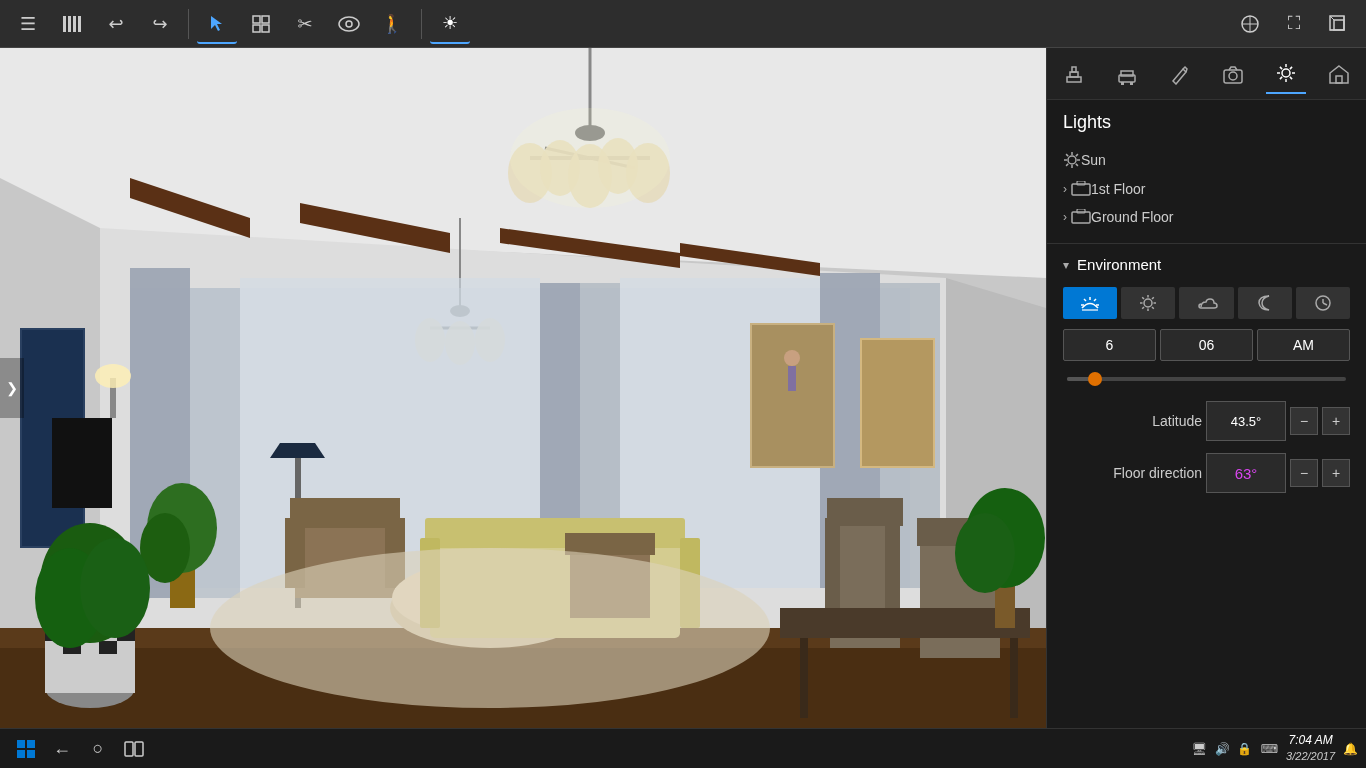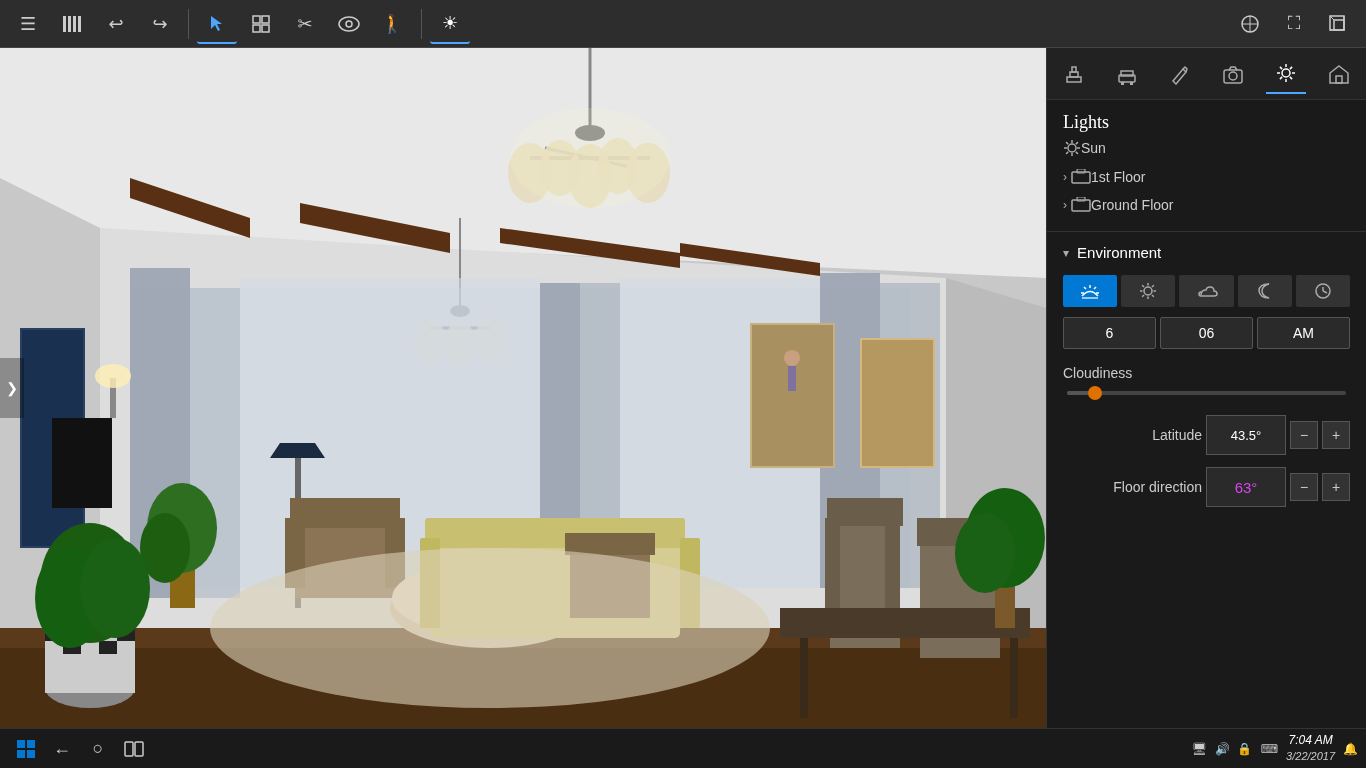--- a/index.html
+++ b/index.html
@@ -85,21 +85,21 @@
 
     
     .lights-section {
       padding: 12px 16px;
       border-bottom: 1px solid #333;
     }
     .lights-title {
       font-size: 18px;
       color: #fff;
       font-weight: 400;
-      font-family: Liberation Serif, serif;
+      margin-bottom: 12px;
     }
     .light-item {
       display: flex;
       align-items: center;
       padding: 6px 0;
       color: #ccc;
       font-size: 14px;
       cursor: pointer;
     }
     .light-item .chevron { color: #aaa; font-size: 12px; margin-right: 4px; }
@@ -603,21 +603,20 @@
           </svg>
         </button>
       </div>
 
       <div class="time-inputs">
         <div class="time-input-box">6</div>
         <div class="time-input-box">06</div>
         <div class="time-input-box">AM</div>
       </div>
 
-      <div class="cloudiness-label">Cloudiness</div>
       <div class="slider-container">
         <div class="slider-track">
           <div class="slider-fill"></div>
           <div class="slider-thumb"></div>
         </div>
       </div>
 
       <div class="param-row">
         <span class="param-label">Latitude</span>
         <input class="param-input" type="text" value="43.5°" style="background: rgb(42, 42, 42); border: 1px solid rgb(85, 85, 85); color: rgb(255, 255, 255); font-size: 13px; text-align: center;">

